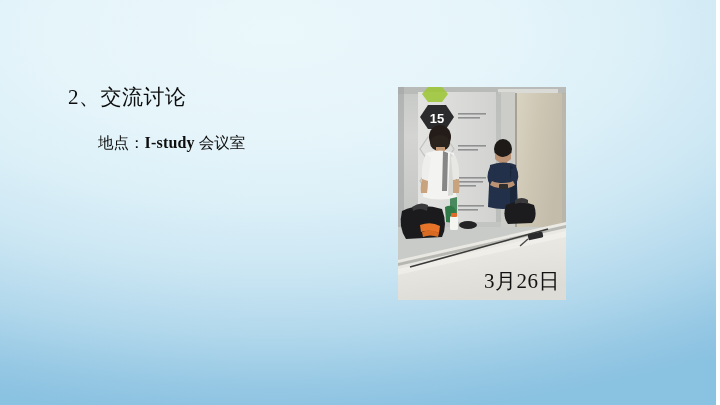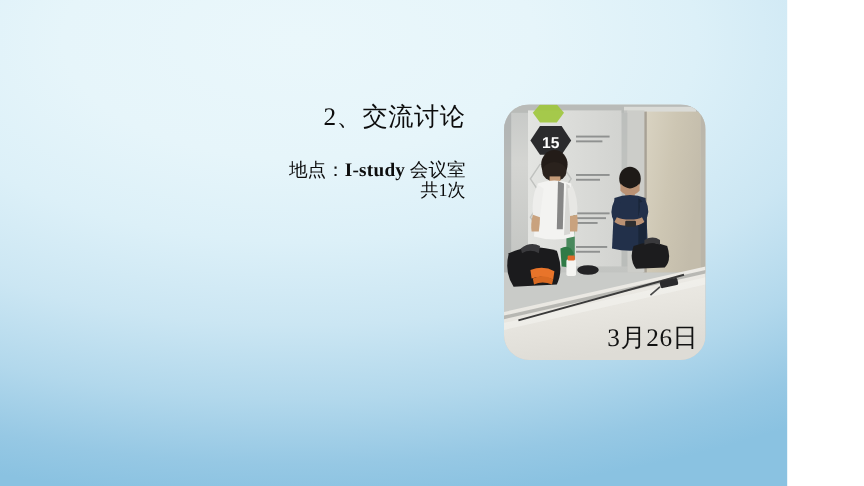--- a/index.html
+++ b/index.html
@@ -8,33 +8,32 @@
   }
   body {
     width: 720px;
     height: 405px;
     overflow: hidden;
     font-family: "Liberation Serif", "DejaVu Serif", serif;
   }
 
   .slide {
     position: relative;
-    width: 656px;
+    width: 716px;
     height: 405px;
     background:
       radial-gradient(ellipse 115% 95% at 38% 8%,
         #eaf7fb 0%,
         #e6f5fa 26%,
         #dcf0f8 44%,
         #cbe6f3 62%,
         #b2d8ec 78%,
         #96c8e4 92%,
         #8ac2e1 100%);
     overflow: hidden;
-    text-align: right;
   }
 
   
   .text-block {
     position: absolute;
     left: 68px;
     top: 84px;
     width: 320px;
   }
   .heading {
@@ -60,27 +59,26 @@
     letter-spacing: 0.2px;
   }
   .sub-line-2 {
     font-size: 15px;
     line-height: 17px;
   }
 
   
   .photo {
     position: absolute;
-    left: 420px;
+    left: 398px;
     top: 87px;
     width: 168px;
     height: 213px;
     overflow: hidden;
     background: #c9cbc8;
-    border-radius: 21px;
   }
   .photo-svg {
     display: block;
     width: 168px;
     height: 213px;
   }
   .photo-date {
     position: absolute;
     right: 6px;
     bottom: 7px;
@@ -99,21 +97,20 @@
   <div class="text-block">
 
     <div class="heading">2、交流讨论</div>
 
     <div class="sub-list">
 
       <div class="sub-line">
         <span>地点：</span><span class="en">I-study</span><span> 会议室</span>
       </div>
 
-      <div class="sub-line sub-line-2">共1次</div>
 
     </div>
   </div>
 
   <div class="photo">
     <svg class="photo-svg" viewBox="0 0 168 213" preserveAspectRatio="none">
       <defs>
         <linearGradient id="wallg" x1="0" y1="0" x2="0" y2="1">
           <stop offset="0" stop-color="#c6c8c6"></stop>
           <stop offset="0.35" stop-color="#d4d5d2"></stop>

